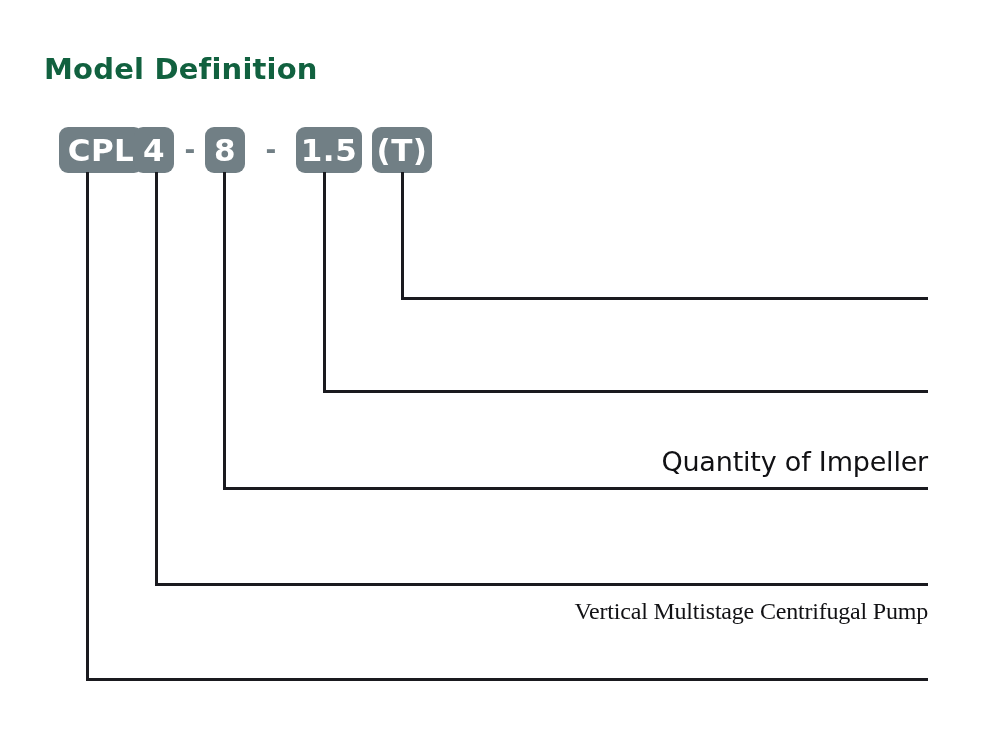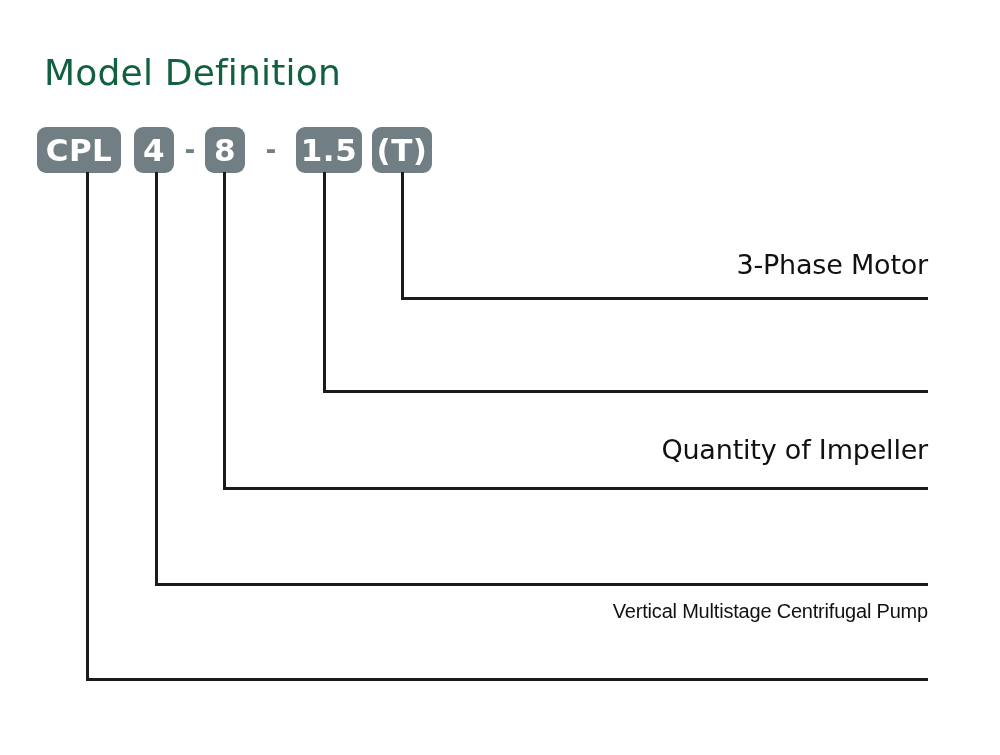--- a/index.html
+++ b/index.html
@@ -17,22 +17,22 @@
     background: #ffffff;
     overflow: hidden;
   }
 
   
   .page-title {
     position: absolute;
     left: 44px;
     top: 52px;
     font-family: "DejaVu Sans", sans-serif;
-    font-size: 36px;
-    font-weight: normal;
+    font-size: 29px;
+    font-weight: bold;
     letter-spacing: 0.2px;
     color: #11613f;
     white-space: nowrap;
   }
 
   
   #code-row {
     position: absolute;
     left: 0;
     top: 0;
@@ -48,21 +48,21 @@
     color: #ffffff;
     font-family: "DejaVu Sans", sans-serif;
     font-size: 31px;
     font-weight: bold;
     line-height: 46px;
     text-align: center;
     letter-spacing: 0.5px;
     white-space: nowrap;
     box-sizing: border-box;
   }
-  .code-box.b-cpl  { left: 37px;  width: 84px; }
+  .code-box.b-cpl  { left: 59px;  width: 84px; }
   .code-box.b-4    { left: 134px; width: 40px; }
   .code-box.b-8    { left: 205px; width: 40px; }
   .code-box.b-15   { left: 296px; width: 66px; }
   .code-box.b-t    { left: 372px; width: 60px; }
 
   .code-dash {
     position: absolute;
     top: 127px;
     height: 46px;
     line-height: 46px;
@@ -101,22 +101,22 @@
     letter-spacing: -0.2px;
   }
   .lbl .sup {
     font-size: 17px;
     vertical-align: super;
     line-height: 0;
   }
   .lbl-2line {
     position: absolute;
     right: 72px;
-    font-family: Liberation Sans, sans-serif;
-    font-size: 20px;
+    font-family: Liberation Serif, serif;
+    font-size: 24px;
     color: #111114;
     text-align: right;
     white-space: nowrap;
     letter-spacing: -0.2px;
     line-height: 38px;
   }
 </style>
 </head>
 <body>
 
@@ -135,28 +135,27 @@
 
     <div class="code-dash d-2">-</div>
 
     <div class="code-box b-15">1.5</div>
 
     <div class="code-box b-t">(T)</div>
   </div>
 
   <div class="vline" style="left:401px; top:172px; height:128px;"></div>
   <div class="hline" style="left:401px; top:297px; width:527px;"></div>
-  <div class="lbl" style="top:249px;">3-Phase Motor</div>
 
   <div class="vline" style="left:323px; top:172px; height:221px;"></div>
   <div class="hline" style="left:323px; top:390px; width:605px;"></div>
 
   <div class="vline" style="left:223px; top:172px; height:318px;"></div>
   <div class="hline" style="left:223px; top:487px; width:705px;"></div>
-  <div class="lbl" style="top:434px;">Quantity of Impeller</div>
+  <div class="lbl" style="top:446px;">Quantity of Impeller</div>
 
   <div class="vline" style="left:155px; top:172px; height:414px;"></div>
   <div class="hline" style="left:155px; top:583px; width:773px;"></div>
 
   <div class="vline" style="left:86px; top:172px; height:509px;"></div>
   <div class="hline" style="left:86px; top:678px; width:842px;"></div>
   <div class="lbl-2line" style="top:592px;">
     <div>Vertical Multistage Centrifugal Pump</div>
   </div>
 

